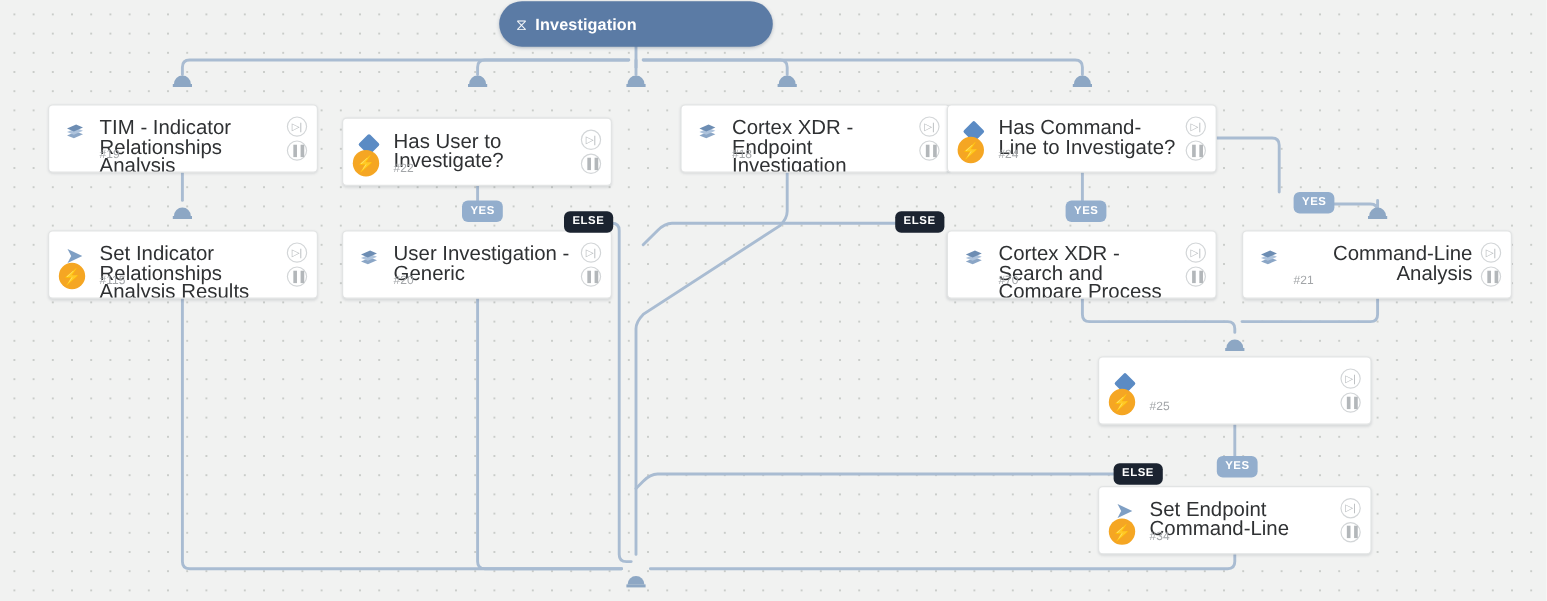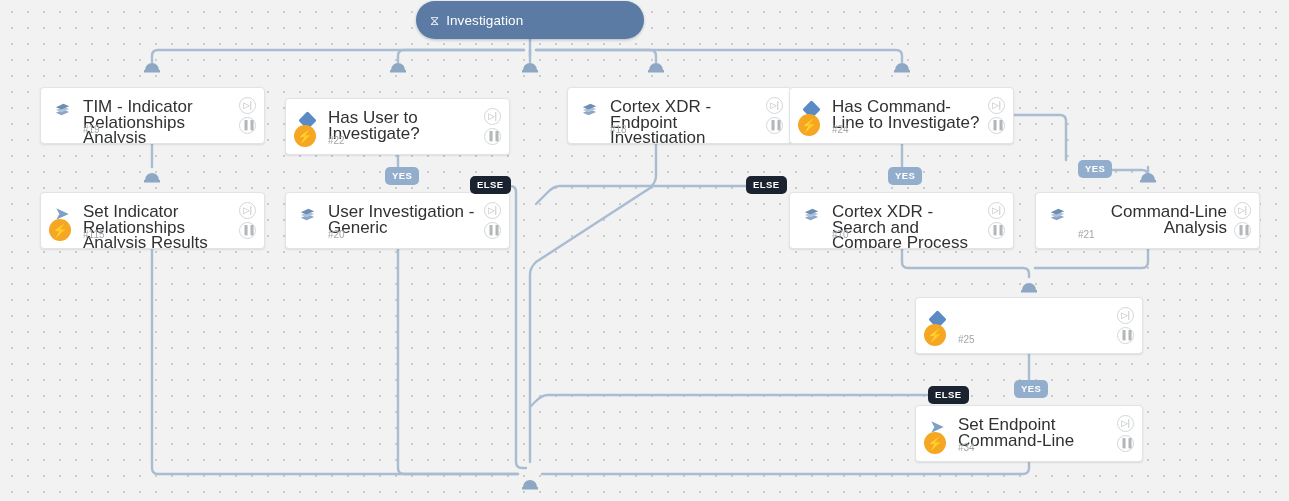--- a/index.html
+++ b/index.html
@@ -23,21 +23,21 @@
     position: absolute;
     background: #5b7ba5;
     border-radius: 20px;
     color: #ffffff;
     display: flex;
     align-items: center;
     padding: 0 14px;
     box-shadow: 0 1px 3px rgba(40,60,90,.30);
   }
   .start-node .hg { font-size: 13px; margin-right: 7px; line-height: 1; opacity: .95; }
-  .start-label { font-size: 13.5px; letter-spacing: .1px; white-space: nowrap; }
+  .start-label { font-size: 13.5px; letter-spacing: .1px; white-space: nowrap; font-weight: bold; }
 
   
   .node {
     position: absolute;
     background: #ffffff;
     border: 1px solid #e2e4e4;
     border-radius: 4px;
     box-shadow: 0 1px 2px rgba(60,70,85,.13);
     overflow: hidden;
   }

